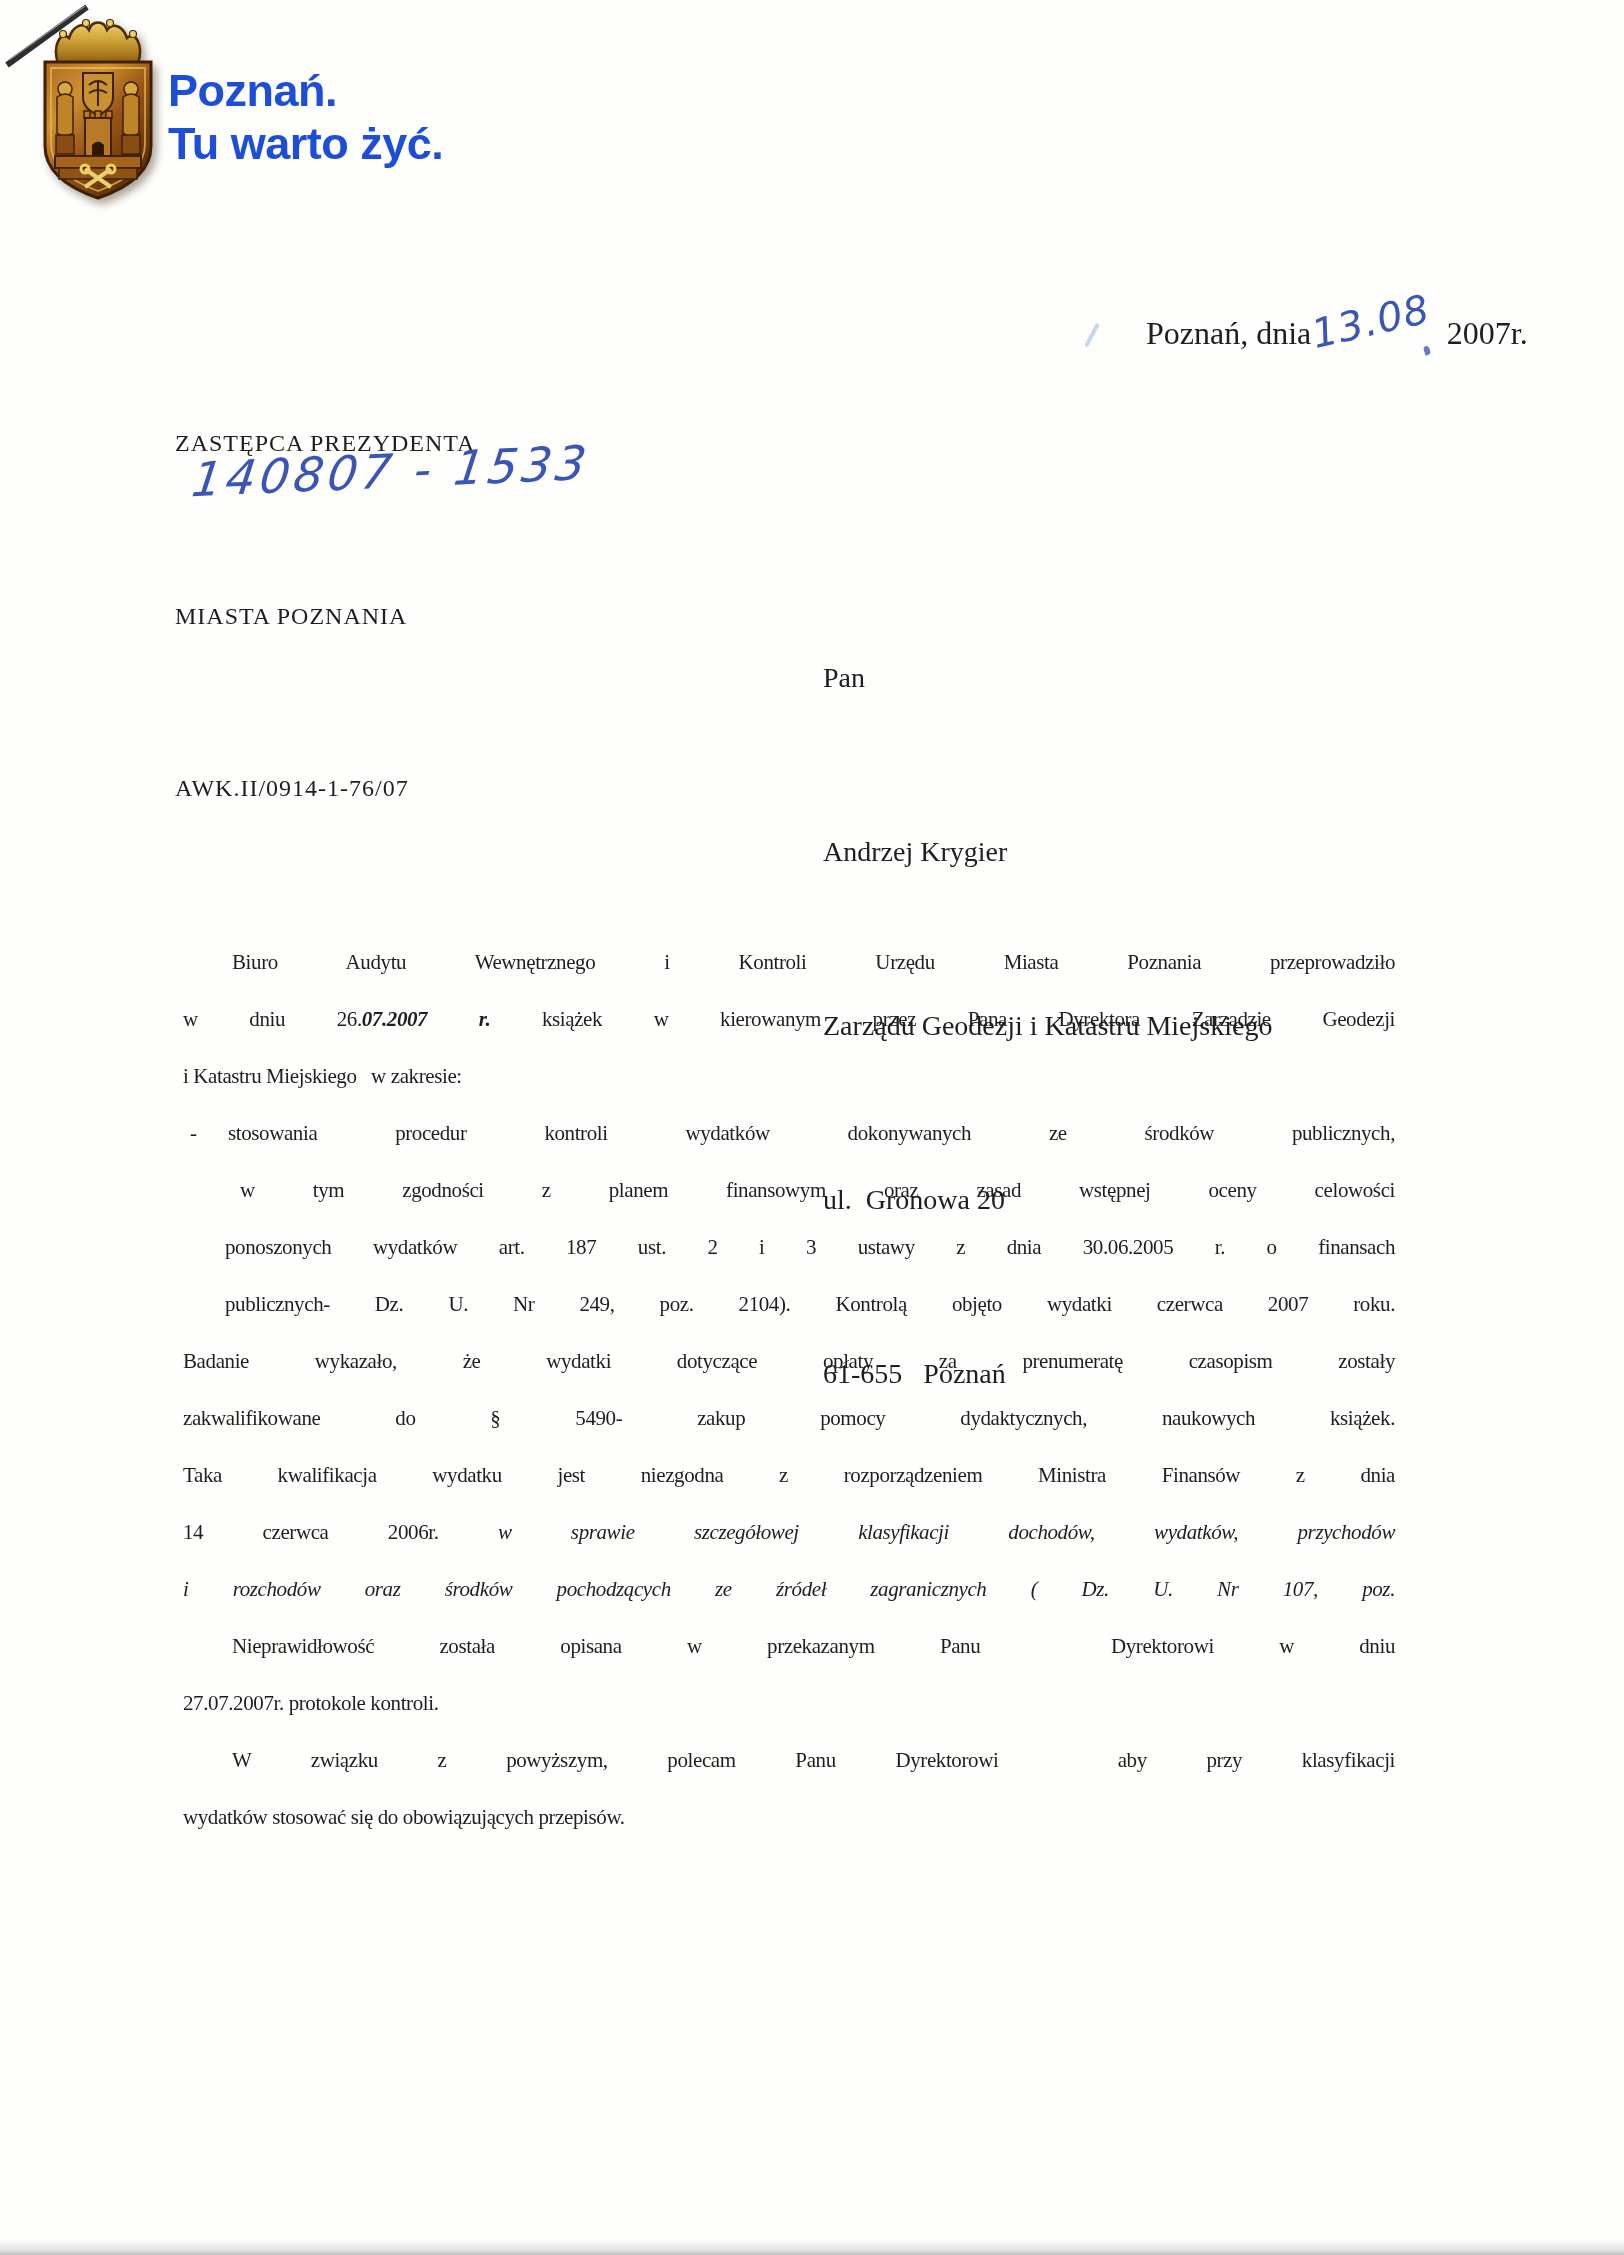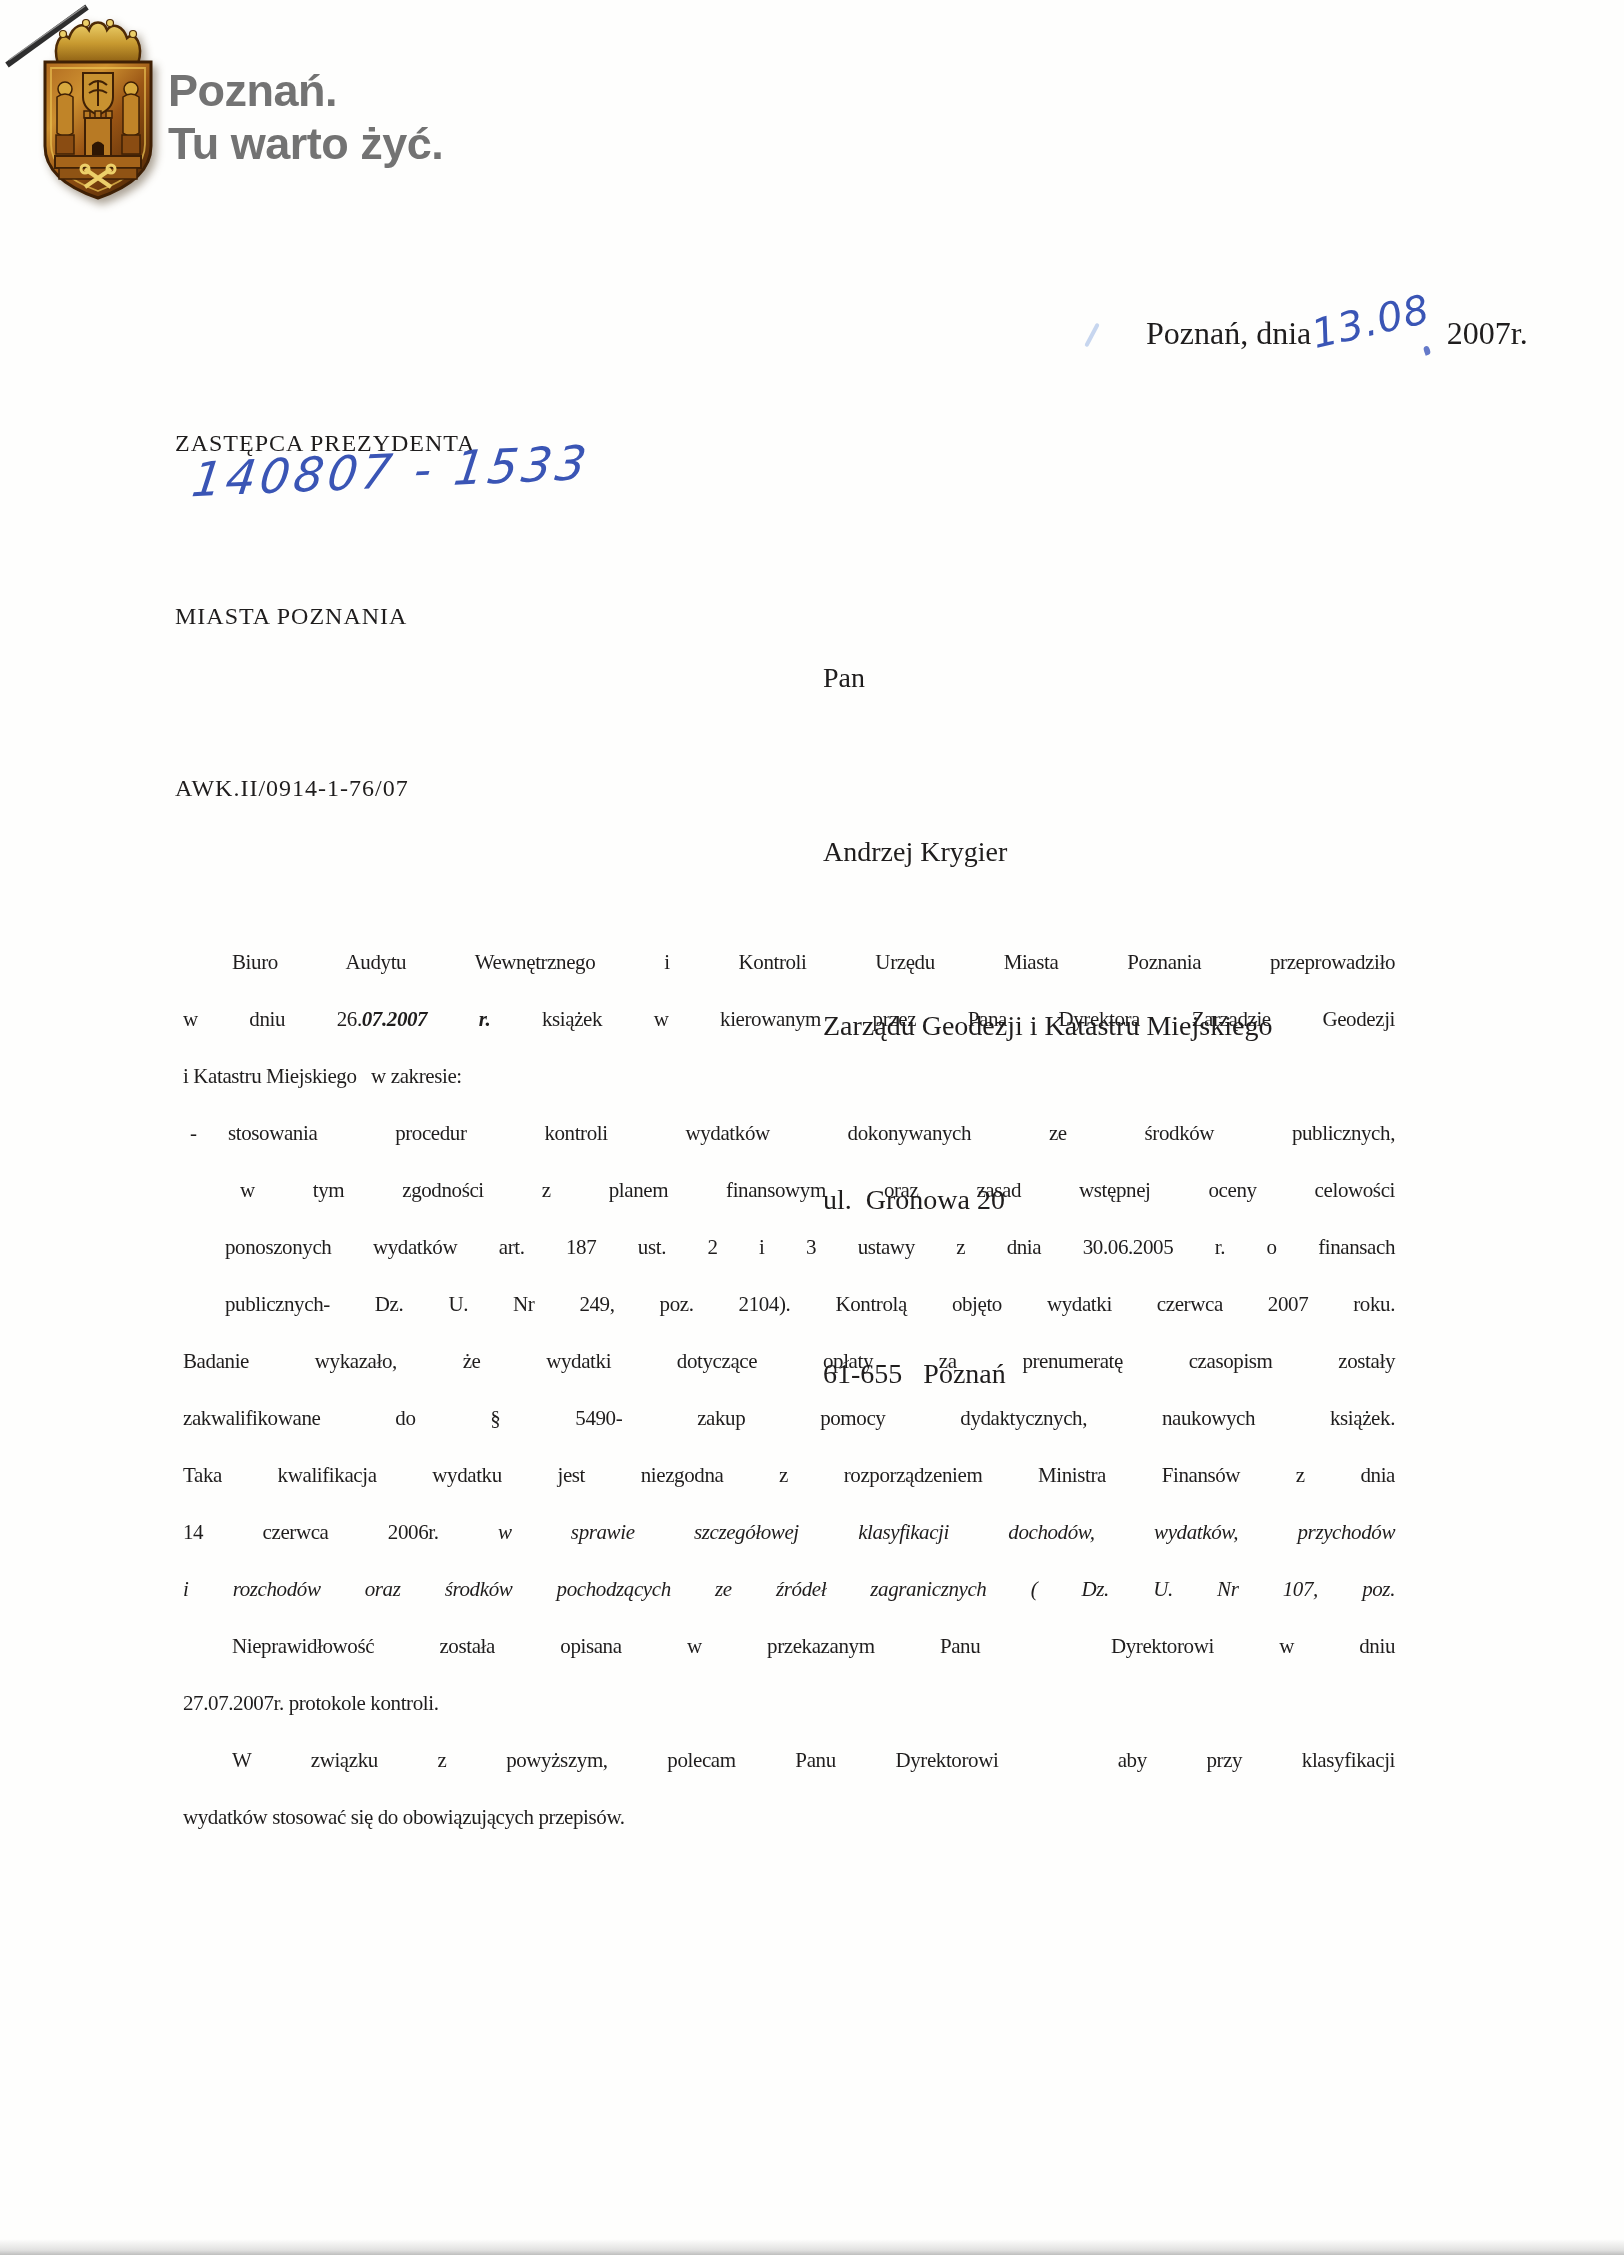--- a/index.html
+++ b/index.html
@@ -13,21 +13,21 @@
     font-family:"Liberation Serif", serif;
     color:#1f1d1d;
   }
   
   .crest-wrap { position:absolute; left:28px; top:16px; width:140px; height:192px; }
   .crest-wrap svg { filter:drop-shadow(4px 5px 4px rgba(70,50,25,0.45)); }
   .logo-tagline {
     position:absolute; left:168px; top:64px;
     font-family:"Liberation Sans", sans-serif;
     font-weight:700; font-size:45px; line-height:53px;
-    color:#737373; letter-spacing:-0.5px;
+    color:#1d4ed8; letter-spacing:-0.5px;
   }
   
   .artifact-line { position:absolute; left:0; top:0; }
   .pen-slash {
     position:absolute; left:1090px; top:322px; width:4px; height:26px;
     background:rgba(110,150,215,0.38); border-radius:2px; transform:rotate(28deg);
   }
   .pen-dot { position:absolute; left:1424px; top:346px; width:6px; height:9px;
     background:#4a63c0; border-radius:50% 50% 50% 0; transform:rotate(-20deg); opacity:.85; }
   .bottom-shade {

